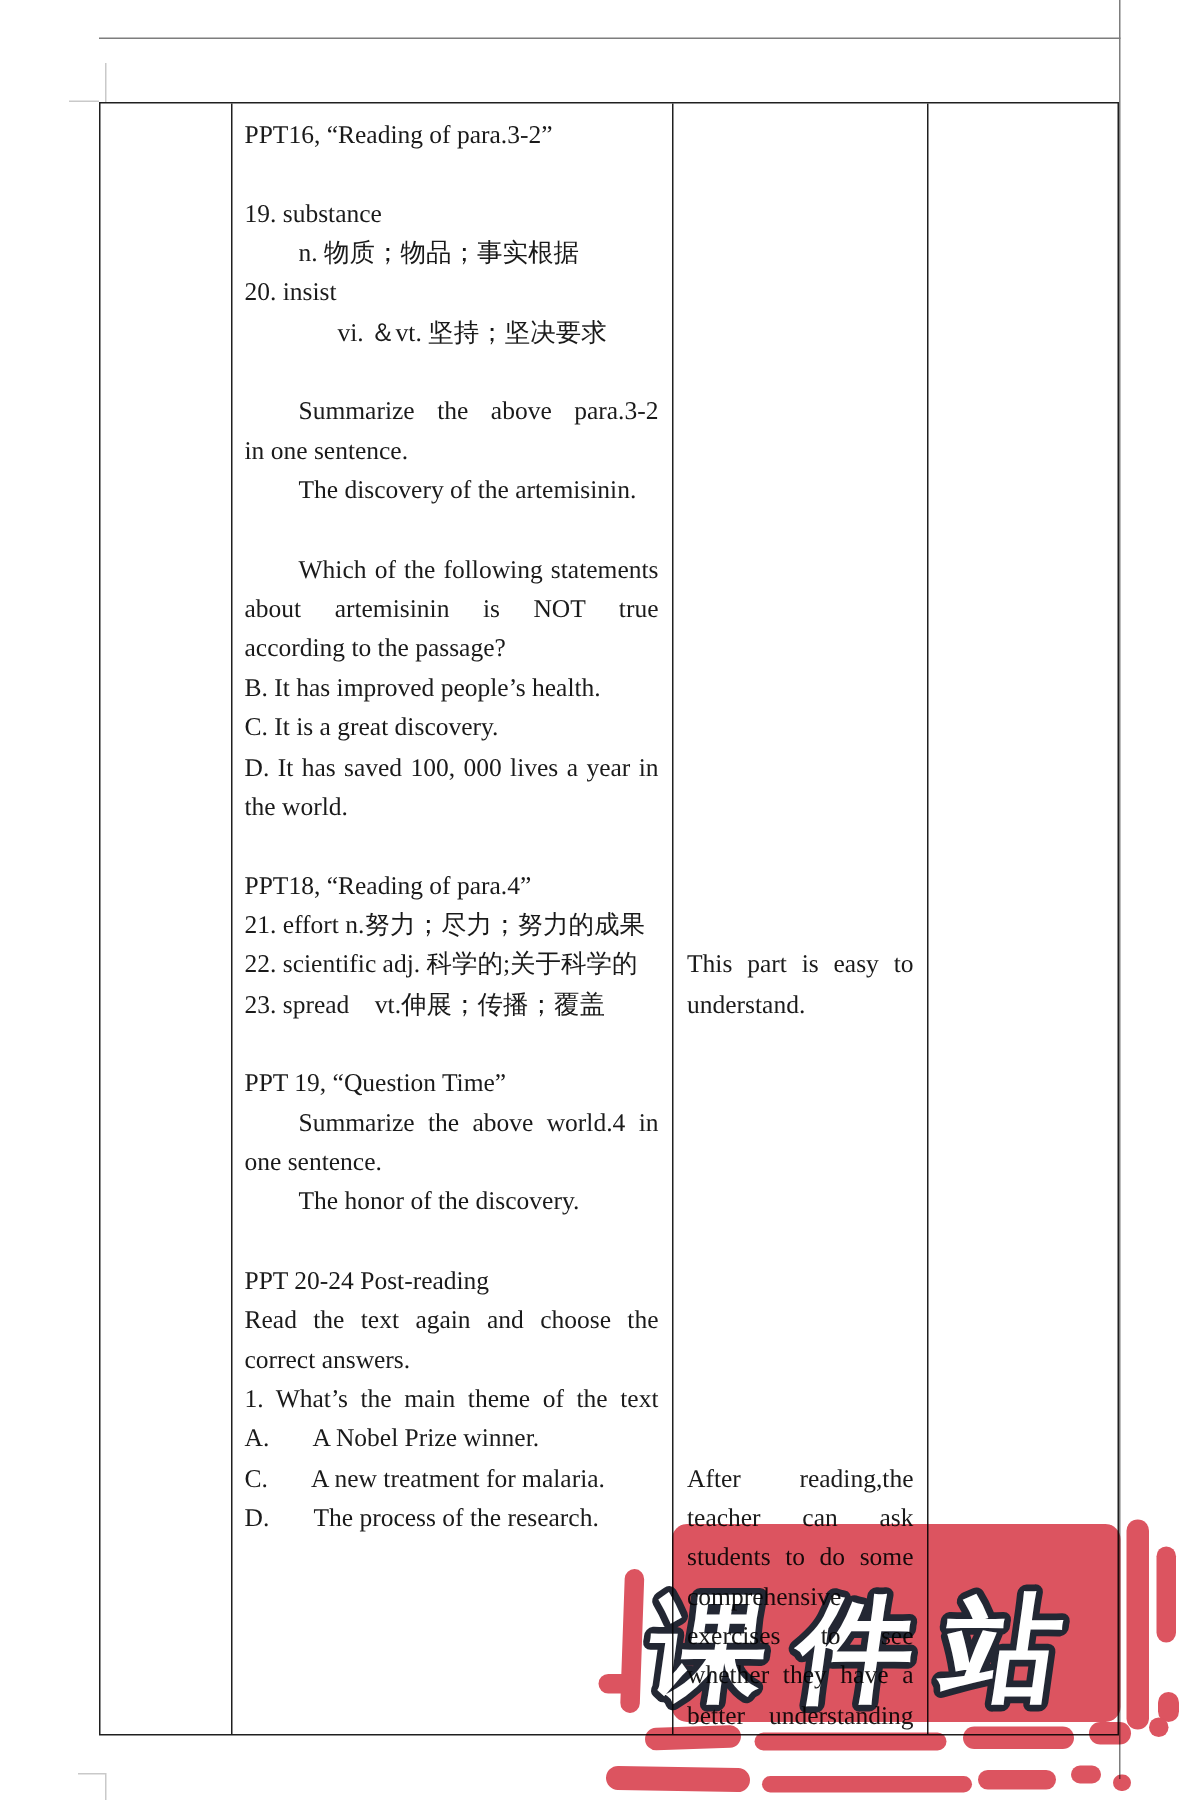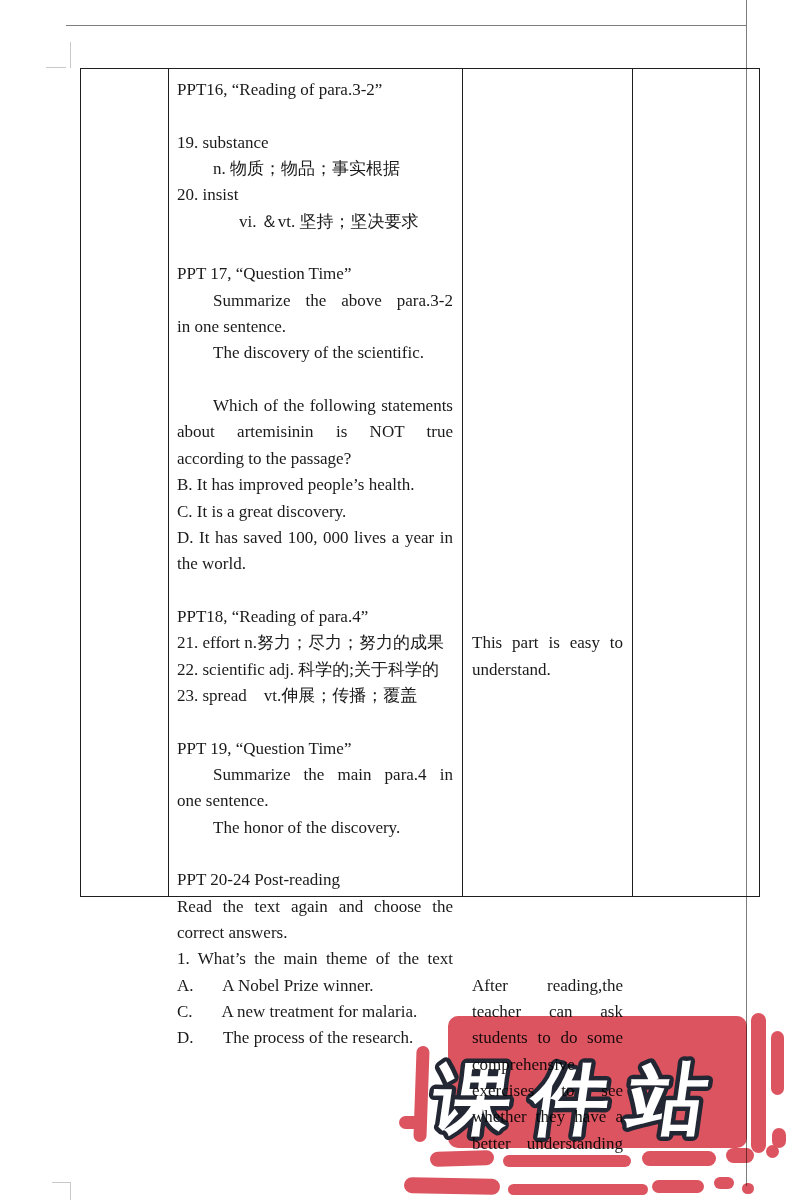--- a/index.html
+++ b/index.html
@@ -6,21 +6,21 @@
     --text:#1a1a1a; --table_border:#1f1f1f; --margin_line:#7d7d7d;
     --margin_faint:#c9c9c9; --stamp_red:#dc5460; --stamp_outline:#232733; --stamp_fill:#ffffff;
   }
   html,body{margin:0;padding:0;background:#fff;}
   .page{position:relative;width:800px;height:1200px;background:#fff;overflow:hidden;
         font-family:"Liberation Serif","DejaVu Serif",serif;color:var(--text);}
   
   .rule{position:absolute;background:var(--margin_line);}
   .faint{position:absolute;background:var(--margin_faint);}
   
-  .lesson-table{position:absolute;left:80px;top:68px;width:680px;height:829px;
+  .lesson-table{position:absolute;left:66px;top:68px;width:680px;height:1089px;
         border:1px solid var(--table_border);box-sizing:border-box;}
   .vdiv{position:absolute;top:0;bottom:0;width:1px;background:var(--table_border);}
   .col-text{position:absolute;top:8px;font-size:17px;}
   .col-main{left:96px;width:276px;}
   .col-notes{left:391px;width:151px;font-family:Liberation Serif, serif;}
   .line{height:26.35px;line-height:26.35px;white-space:pre-wrap;}
   .ind1{text-indent:36px;}
   .ind3{text-indent:62px;}
   .j{text-align:justify;white-space:normal;overflow:hidden;}
   .j::after{content:"";display:inline-block;width:100%;height:0;}
@@ -53,40 +53,39 @@
     <div class="vdiv" style="left:551px;"></div>
 
     <div class="col-text col-main">
       <div class="line">PPT16, “Reading of para.3-2”</div>
       <div class="line"></div>
       <div class="line">19. substance</div>
       <div class="line ind1">n. 物质；物品；事实根据</div>
       <div class="line">20. insist</div>
       <div class="line ind3">vi. ＆vt. 坚持；坚决要求</div>
       <div class="line"></div>
-      <div class="line">PPT 17, “Question Time”</div>
       <div class="line ind1 j">Summarize the above para.3-2</div>
       <div class="line">in one sentence.</div>
-      <div class="line ind1">The discovery of the scientific.</div>
+      <div class="line ind1">The discovery of the artemisinin.</div>
       <div class="line"></div>
       <div class="line ind1 j">Which of the following statements</div>
       <div class="line j">about artemisinin is NOT true</div>
       <div class="line">according to the passage?</div>
       <div class="line">B. It has improved people’s health.</div>
       <div class="line">C. It is a great discovery.</div>
       <div class="line j">D. It has saved 100, 000 lives a year in</div>
       <div class="line">the world.</div>
       <div class="line"></div>
       <div class="line">PPT18, “Reading of para.4”</div>
       <div class="line">21. effort n.努力；尽力；努力的成果</div>
       <div class="line">22. scientific adj. 科学的;关于科学的</div>
       <div class="line">23. spread    vt.伸展；传播；覆盖</div>
       <div class="line"></div>
       <div class="line">PPT 19, “Question Time”</div>
-      <div class="line ind1 j">Summarize the main para.4 in</div>
+      <div class="line ind1 j">Summarize the above world.4 in</div>
       <div class="line">one sentence.</div>
       <div class="line ind1">The honor of the discovery.</div>
       <div class="line"></div>
       <div class="line">PPT 20-24 Post-reading</div>
       <div class="line j">Read the text again and choose the</div>
       <div class="line">correct answers.</div>
       <div class="line j">1. What’s the main theme of the text</div>
       <div class="line">A.       A Nobel Prize winner.</div>
       <div class="line">C.       A new treatment for malaria.</div>
       <div class="line">D.       The process of the research.</div>

